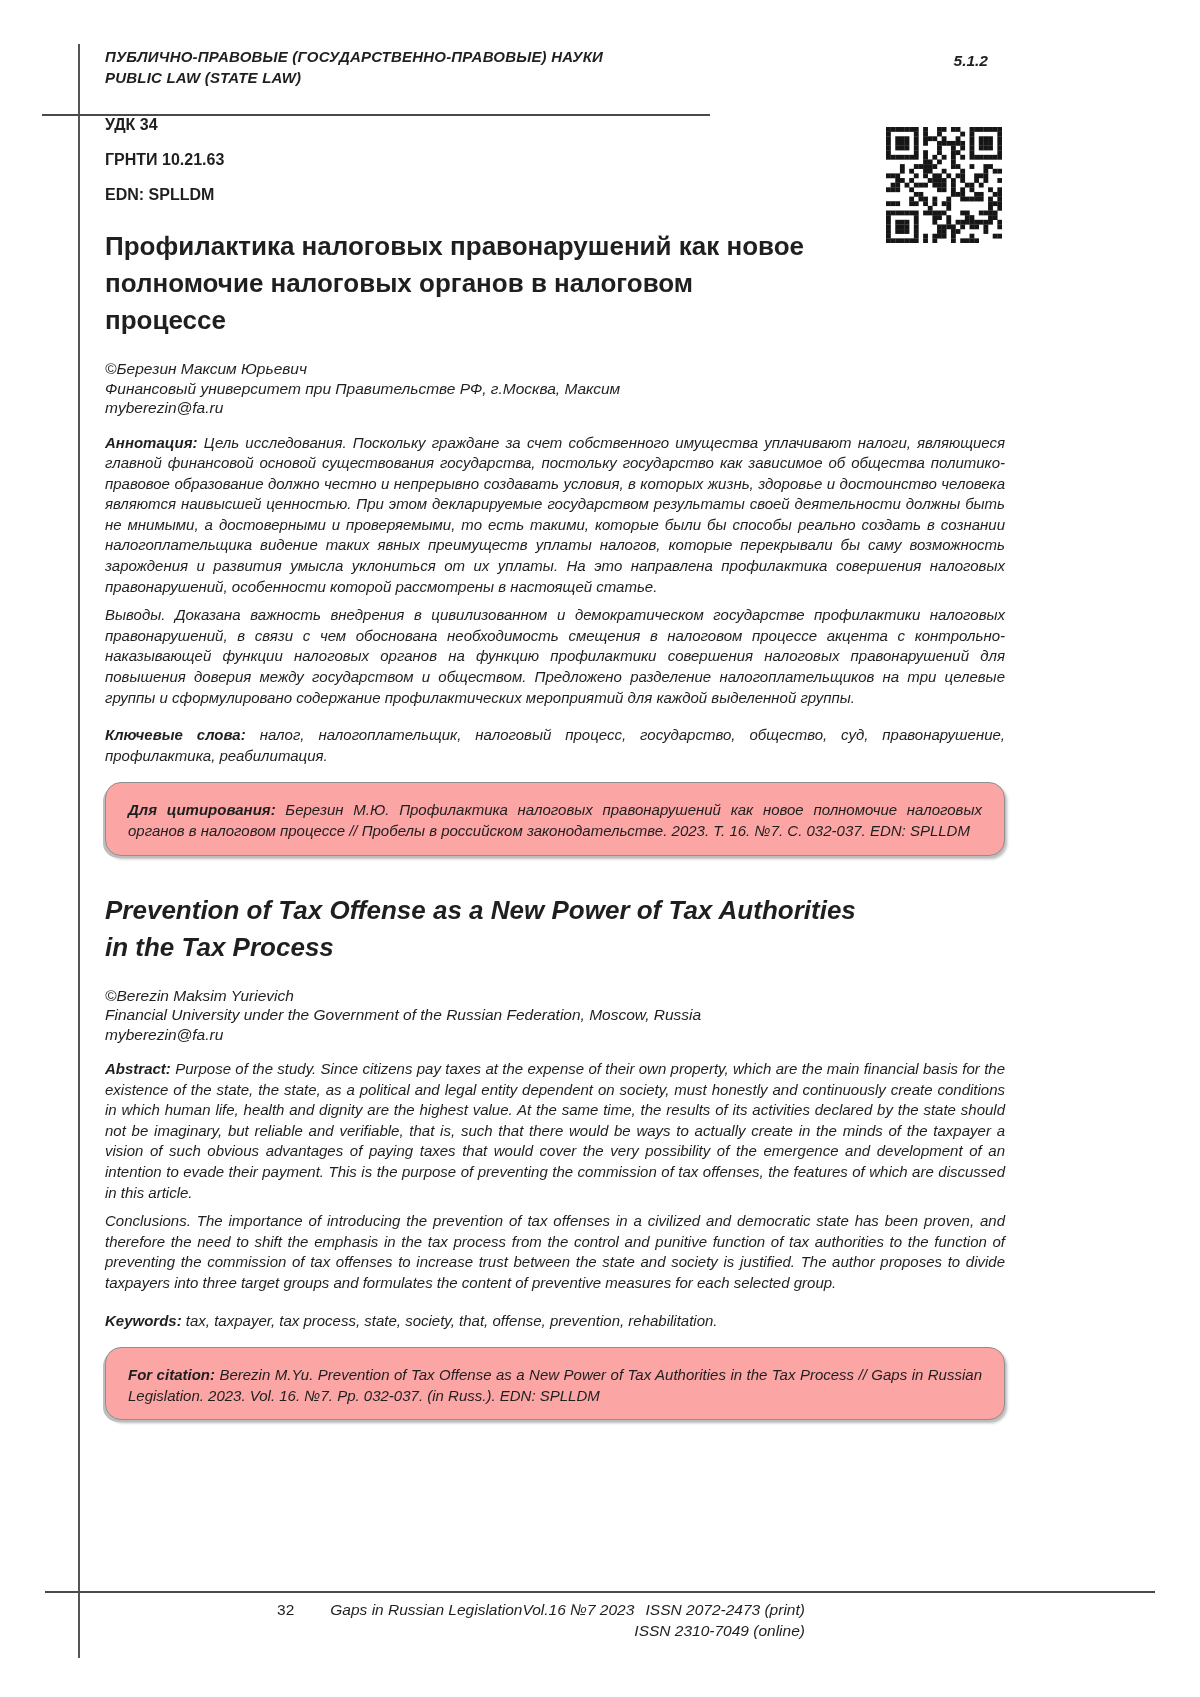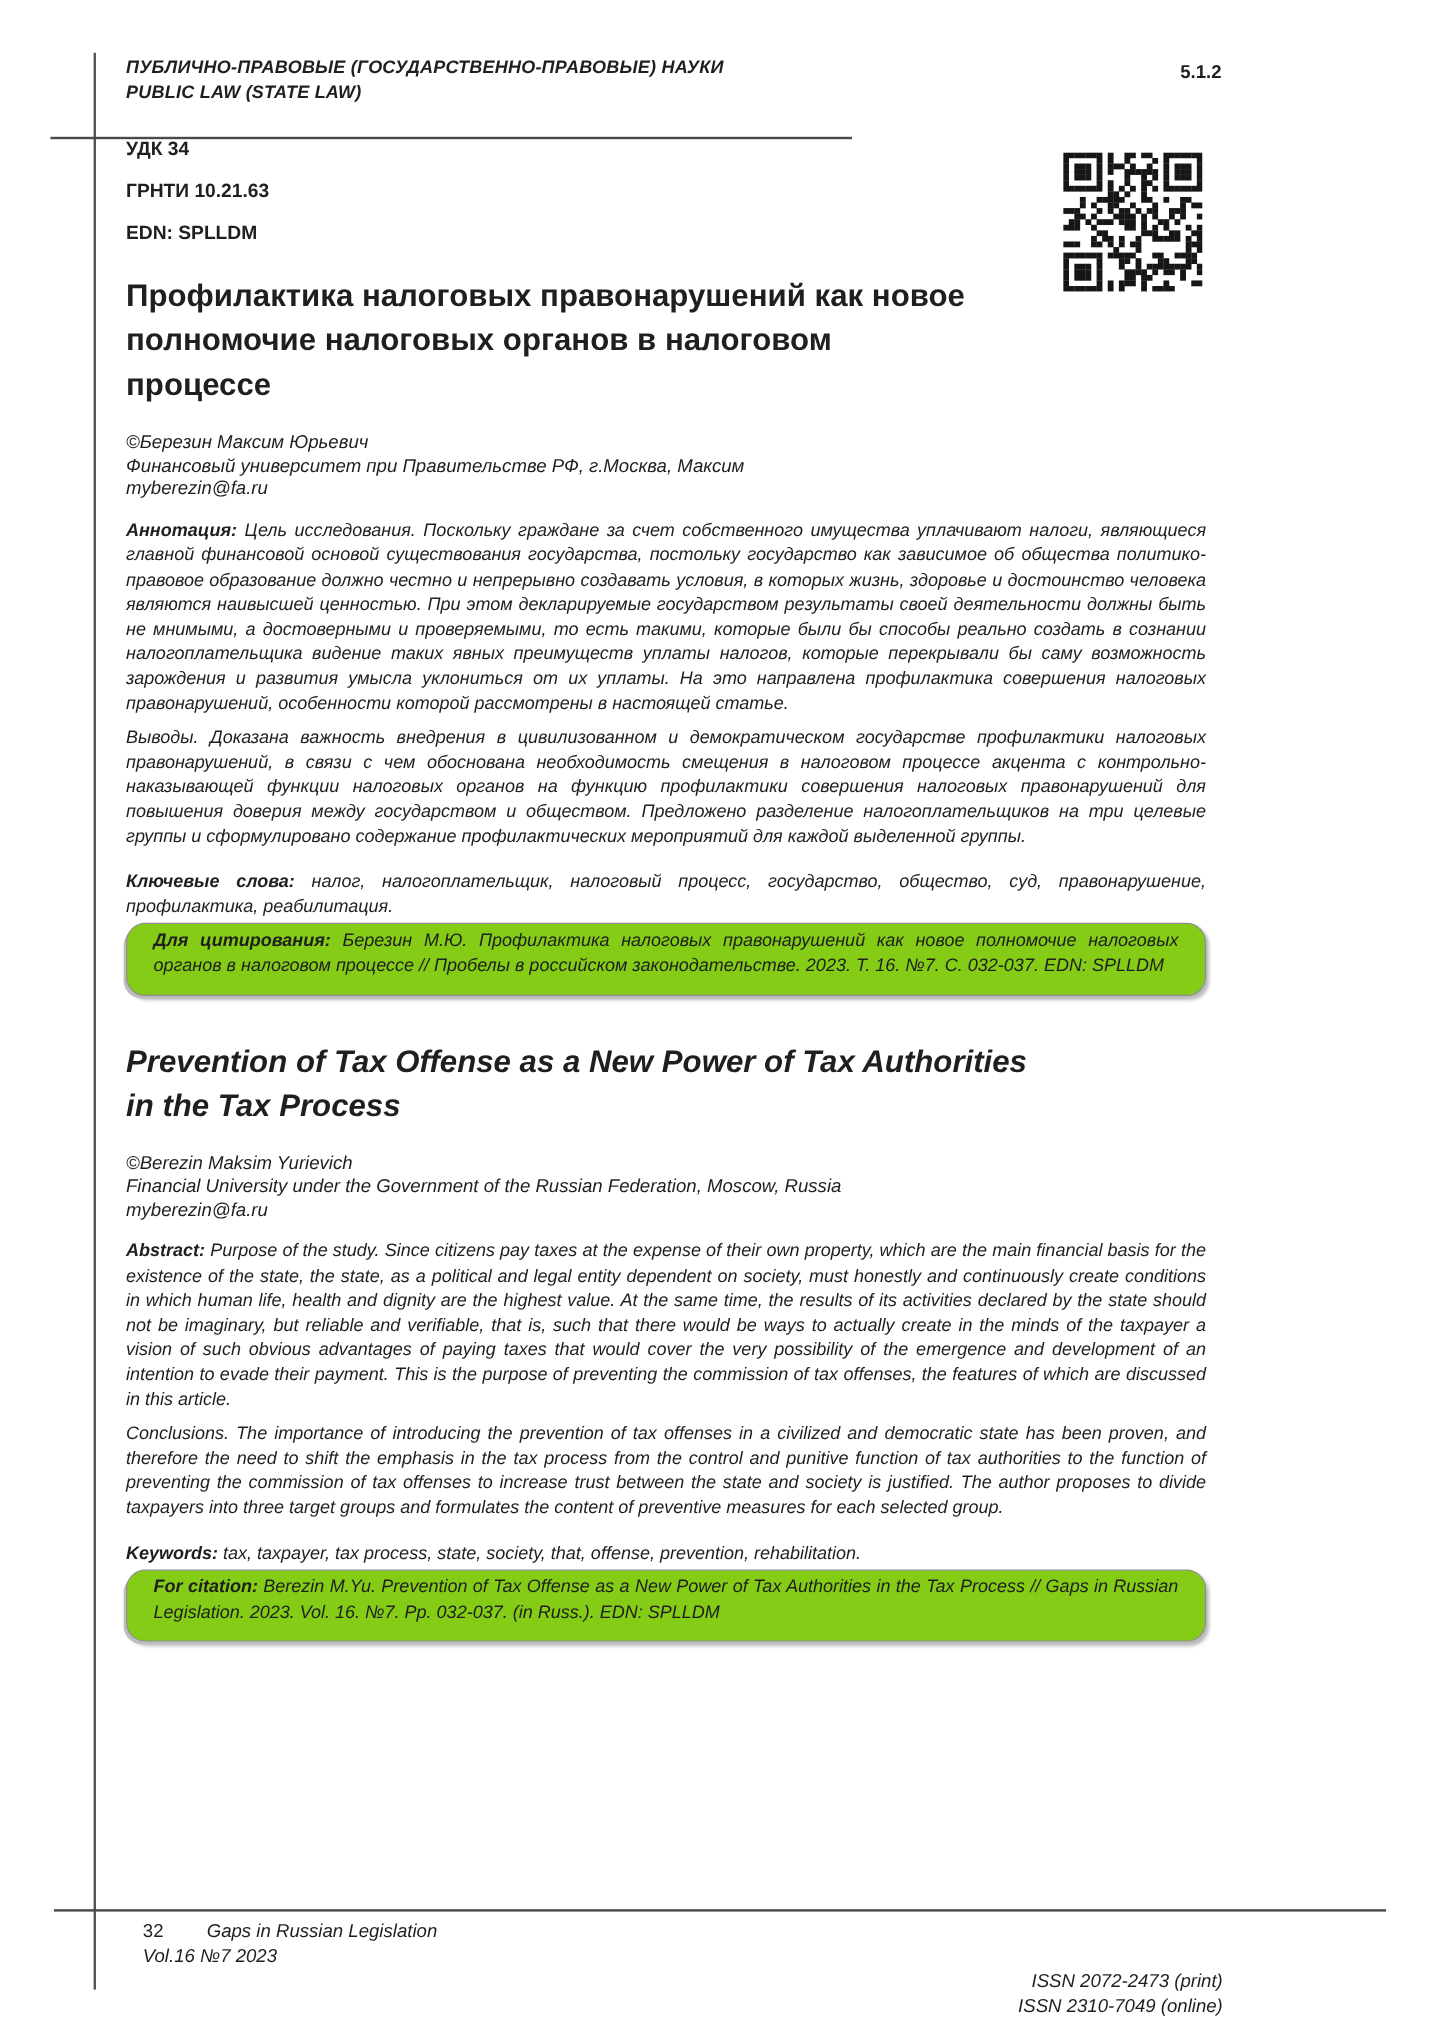--- a/index.html
+++ b/index.html
@@ -2,39 +2,39 @@
 <html><head>
 <meta charset="utf-8">
 <style>
   html,body{margin:0;padding:0;background:#fff;}
   .page{position:relative;width:1200px;height:1697px;background:#ffffff;overflow:hidden;
         font-family:"Liberation Sans",sans-serif;color:#1f1f1f;}
   .vline{position:absolute;left:78px;top:44px;width:2px;height:1614px;background:#555;}
   .hrule{position:absolute;height:0;border-top:2px solid #4a4a4a;}
   .header-rule{top:114px;left:42px;width:668px;}
   .footer-rule{top:1591px;left:45px;width:1110px;}
-  .section-code{position:absolute;top:52px;right:182px;font-size:15.5px;font-weight:bold;}
+  .section-code{position:absolute;top:52px;right:212px;font-size:15.5px;font-weight:bold;font-style:italic;}
   .qr{position:absolute;left:886px;top:127px;width:116px;height:116px;}
   .qr svg rect{fill:#161616;}
   .content{margin-left:105px;width:900px;}
   .rubric{padding-top:46px;font-weight:bold;font-style:italic;font-size:15px;line-height:21px;letter-spacing:.2px;}
   .meta{margin-top:26px;font-weight:bold;font-size:16px;}
   .meta div{line-height:22px;margin-bottom:13px;}
   .title{font-size:26px;font-weight:bold;line-height:37px;margin:22px 0 0 0;}
   .title-ru{max-width:700px;}
   .title-en{max-width:770px;font-style:italic;margin-top:36px;}
   .author{margin-top:20px;font-weight:normal;font-style:italic;font-size:15.5px;line-height:19.5px;}
   .para{margin:15px 0 0 0;font-style:italic;font-size:15px;line-height:20.6px;text-align:justify;}
   .para.follow{margin-top:8px;}
   .para b{font-weight:bold;}
-  .citebox{margin-top:3px;background:#84cc16;border:1px solid #8f8f8f;border-radius:16px;
-           padding:4px 22px 13px 22px;box-shadow:-3px 3px 0 -1px #bdbdbd,2px 3px 3px rgba(0,0,0,.28);}
+  .citebox{margin-top:16px;background:#fca5a5;border:1px solid #8f8f8f;border-radius:16px;
+           padding:17px 22px 13px 22px;box-shadow:-3px 3px 0 -1px #bdbdbd,2px 3px 3px rgba(0,0,0,.28);}
   .citebox .para{margin-top:0;}
-  .footer{position:absolute;top:1599px;left:119px;width:900px;display:flex;
-          justify-content:space-between;font-size:15.5px;font-style:italic;line-height:21px;flex-direction:column;}
+  .footer{position:absolute;top:1599px;left:91px;width:900px;display:flex;
+          justify-content:center;font-size:15.5px;font-style:italic;line-height:21px;}
   .footer .pagenum{font-style:normal;margin-right:36px;}
   .f-right{text-align:right;}
 </style>
 </head>
 <body>
 
 <div class="page">
 
   <div class="vline"></div>
   <div class="hrule header-rule"></div>

